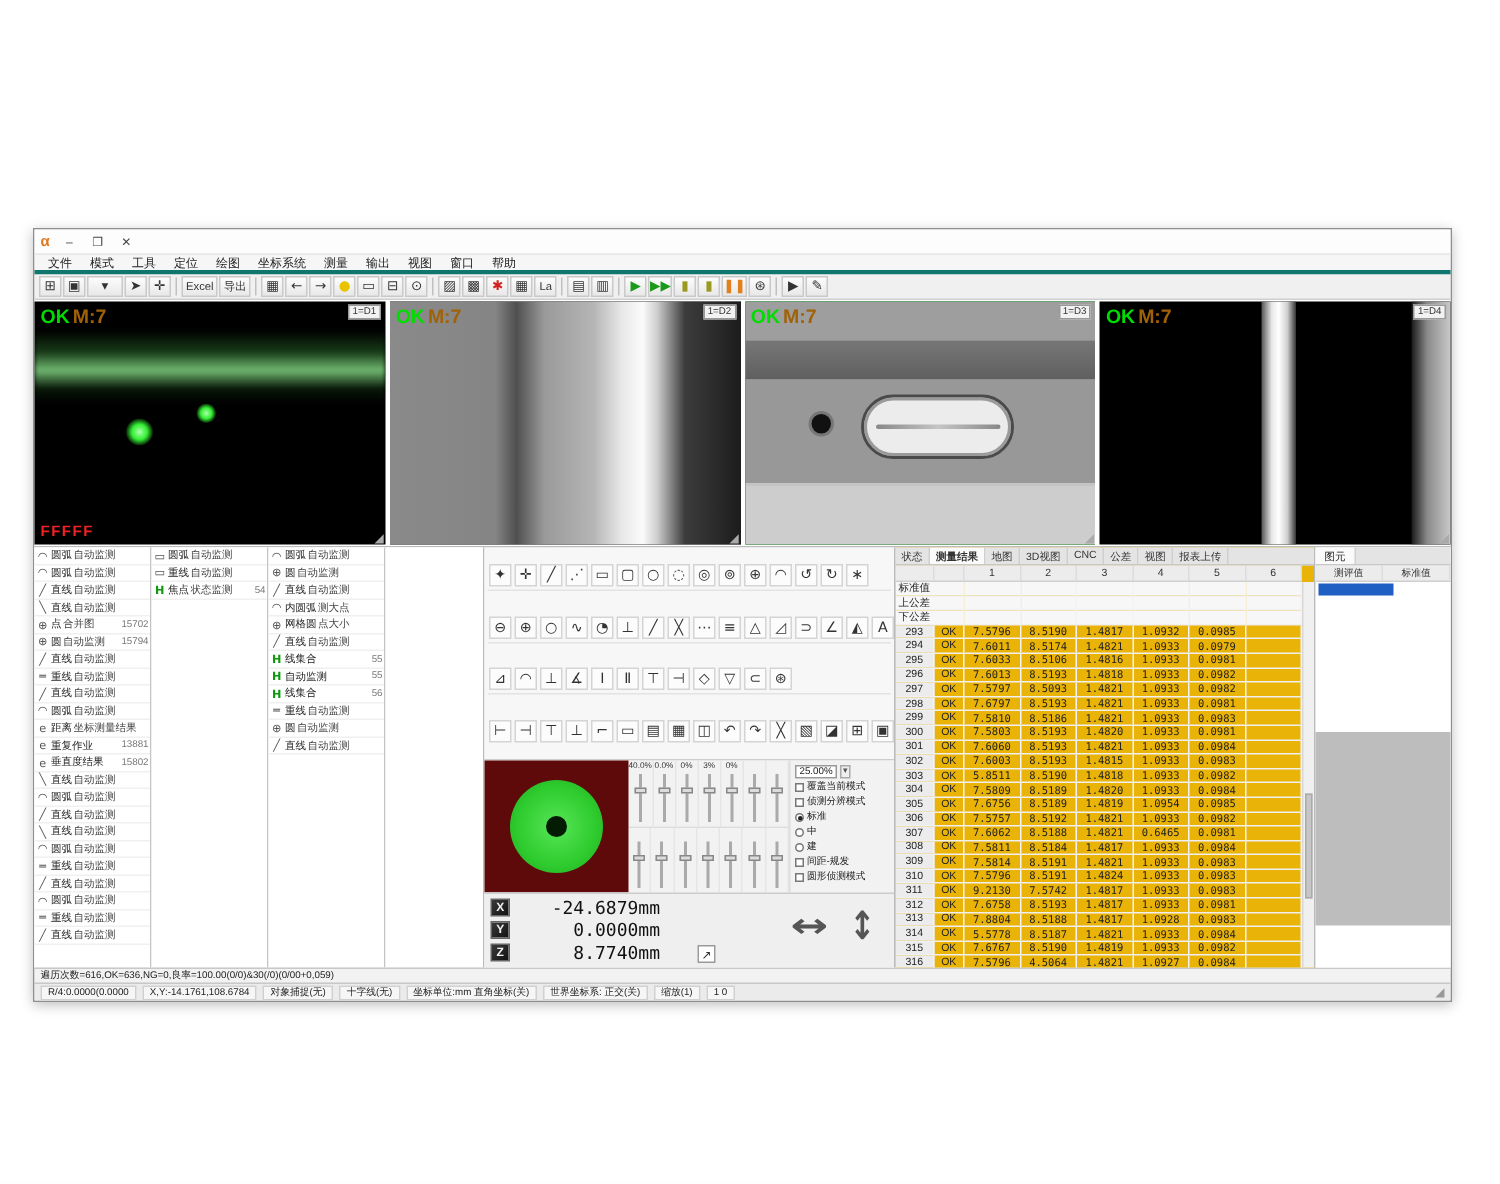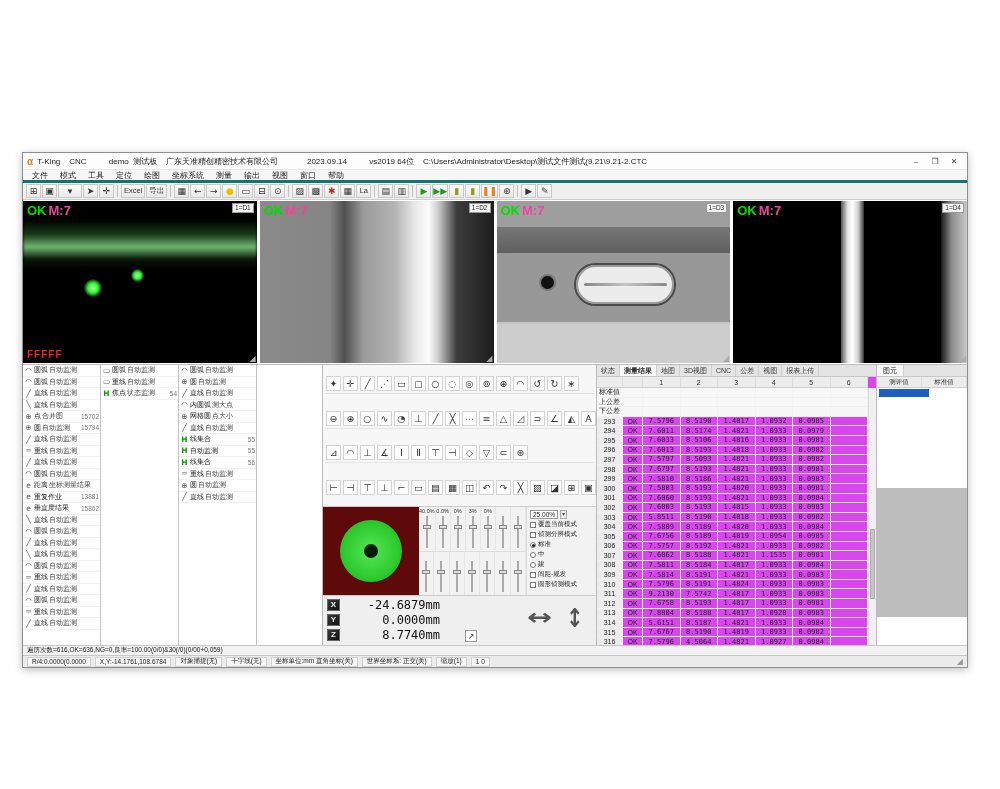--- a/index.html
+++ b/index.html
@@ -21,21 +21,21 @@
   .tb-text span{font-family:"Liberation Sans",sans-serif;font-size:7.5px;padding:0 2px;}
   .tb-wide{min-width:24px;}
   .tb-sep{width:1px;height:12px;background:#c0c0c0;margin:0 2px;}
 
   
   .cams{height:164px;display:flex;gap:3px;background:#fff;padding:1px 0;flex:0 0 auto;}
   .cam{position:relative;flex:1;background:#000;overflow:hidden;}
   .cam.selected{outline:2px solid #00b400;outline-offset:-2px;}
   .cam-img{position:absolute;inset:0;}
   .cam-status{position:absolute;top:2px;left:4px;font-weight:bold;font-size:13px;display:flex;gap:2px;}
-  .ok{color:#00dd00;}.mc{color:#ec4899;}
+  .ok{color:#00dd00;}.mc{color:#a16207;}
   .cam-tag{position:absolute;top:2px;right:3px;background:#f2f2f2;border:1px solid #999;font-size:6.5px;line-height:8px;padding:0 2px;color:#333;}
   .cam-extra{position:absolute;bottom:3px;left:4px;color:#ee2222;font-weight:bold;font-size:10px;letter-spacing:1px;}
   .cam-resize{position:absolute;bottom:0;right:1px;color:#aaa;font-size:8px;font-family:"DejaVu Sans",sans-serif;}
   .c1-band{position:absolute;left:0;right:0;top:12%;height:30%;background:linear-gradient(180deg,rgba(20,60,20,0) 0%,rgba(70,170,70,.35) 30%,rgba(140,230,140,.8) 55%,rgba(30,90,30,.25) 80%,rgba(0,0,0,0) 100%);filter:blur(1.5px);}
   .c1-dot{position:absolute;border-radius:50%;background:radial-gradient(circle,#aaffaa 0%,#33ee33 40%,rgba(0,80,0,0) 75%);}
   .d1{left:26%;top:48%;width:18px;height:18px;}
   .d2{left:46%;top:42%;width:13px;height:13px;}
   .c2bg{background:linear-gradient(90deg,#8a8a8a 0%,#858585 30%,#4f4f4f 36%,#9a9a9a 44%,#b5b5b5 58%,#e8e8e8 66%,#fbfbfb 72%,#cfcfcf 76%,#3c3c3c 84%,#1c1c1c 100%);}
   .c3bg{background:#b5b5b5;}
   .c3-top{position:absolute;top:0;left:0;right:0;height:16%;background:#9e9e9e;}
@@ -91,21 +91,21 @@
   .dro{height:50px;position:relative;background:#efefef;border-top:1px solid #ccc;padding:1px 4px;flex:0 0 auto;}
   .dro-row{display:flex;align-items:center;height:15px;gap:4px;}
   .axis-ico{width:13px;height:12px;background:linear-gradient(135deg,#3a3a3a,#111);color:#f0f0f0;font-size:8px;font-weight:bold;display:flex;align-items:center;justify-content:center;border:1px solid #666;flex:0 0 auto;}
   .axis-val{width:96px;text-align:right;font-family:"DejaVu Sans Mono",monospace;font-size:12px;color:#111;}
   .dro-arrows{position:absolute;right:10px;top:4px;display:flex;align-items:center;gap:12px;color:#555;}
   .h-arrow{font-size:30px;font-weight:bold;transform:scaleY(.75);font-family:"DejaVu Sans",sans-serif;}
   .v-arrow{font-size:26px;font-weight:bold;transform:scaleX(.8);font-family:"DejaVu Sans",sans-serif;}
   .dro-corner{position:absolute;left:142px;bottom:3px;width:12px;height:12px;border:1px solid #999;background:#fff;display:flex;align-items:center;justify-content:center;font-size:8px;color:#333;}
 
   
-  .table-area{flex:1;display:flex;flex-direction:column;min-width:0;background:#d946ef;position:relative;border-right:1px solid #bbb;}
+  .table-area{flex:1;display:flex;flex-direction:column;min-width:0;background:#eab308;position:relative;border-right:1px solid #bbb;}
   .tbl-tabs{height:12px;display:flex;background:#e4e4e4;border-bottom:1px solid #c8c8c8;flex:0 0 auto;overflow:hidden;}
   .tbl-tab{padding:0 4px;font-size:7px;display:flex;align-items:center;border-right:1px solid #cfcfcf;background:#e4e4e4;color:#333;white-space:nowrap;}
   .tbl-tab.active{background:#fafafa;font-weight:bold;}
   .tbl-head{height:11px;display:grid;grid-template-columns:26px 20px repeat(6,1fr);background:#ececec;border-bottom:1px solid #cfcfcf;flex:0 0 auto;margin-right:8px;}
   .tbl-head div{font-size:7px;display:flex;align-items:center;justify-content:center;border-right:1px solid #dcdcdc;color:#333;}
   .tbl-body{flex:1;overflow:hidden;margin-right:8px;}
   .tbl-row{display:grid;grid-template-columns:26px 20px repeat(6,1fr);height:9.6px;border-bottom:1px solid #f0f0f0;}
   .tbl-row div{font-size:7px;display:flex;align-items:center;justify-content:center;border-right:1px solid #f3f3f3;overflow:hidden;font-family:"DejaVu Sans Mono",monospace;color:#222;}
   .tbl-row .rnum{background:#ececec;font-family:"Liberation Sans",sans-serif;}
   .tbl-row .rstat{font-family:"Liberation Sans",sans-serif;}
@@ -130,21 +130,20 @@
   .grip{margin-left:auto;color:#999;font-size:8px;font-family:"DejaVu Sans",sans-serif;}
 </style>
 </head>
 <body>
 
 <div class="canvas">
   <div class="window">
 
     <div class="titlebar">
       <span class="app-icon">α</span>
-      <span class="title-text">T-King    CNC          demo  测试板    广东天准精创精密技术有限公司             2023.09.14          vs2019 64位    C:\Users\Administrator\Desktop\测试文件测试(9.21\9.21-2.CTC</span>
       <span class="win-controls">
         <span class="wc">–</span>
         <span class="wc">❐</span>
         <span class="wc">✕</span>
       </span>
     </div>
 
     <div class="menubar" id="menubar">
         <span class="menu-item">文件</span>
         <span class="menu-item">模式</span>
@@ -1082,21 +1081,21 @@
               <div class="rval">1.0933</div>
               <div class="rval">0.0982</div>
               <div class="rval"></div>
             </div>
             <div class="tbl-row">
               <div class="rnum">307</div>
               <div class="rstat">OK</div>
               <div class="rval">7.6062</div>
               <div class="rval">8.5188</div>
               <div class="rval">1.4821</div>
-              <div class="rval">1.1535</div>
+              <div class="rval">0.6465</div>
               <div class="rval">0.0981</div>
               <div class="rval"></div>
             </div>
             <div class="tbl-row">
               <div class="rnum">308</div>
               <div class="rstat">OK</div>
               <div class="rval">7.5811</div>
               <div class="rval">8.5184</div>
               <div class="rval">1.4817</div>
               <div class="rval">1.0933</div>
@@ -1149,21 +1148,21 @@
               <div class="rval">7.8804</div>
               <div class="rval">8.5188</div>
               <div class="rval">1.4817</div>
               <div class="rval">1.0928</div>
               <div class="rval">0.0983</div>
               <div class="rval"></div>
             </div>
             <div class="tbl-row">
               <div class="rnum">314</div>
               <div class="rstat">OK</div>
-              <div class="rval">5.6151</div>
+              <div class="rval">5.5778</div>
               <div class="rval">8.5187</div>
               <div class="rval">1.4821</div>
               <div class="rval">1.0933</div>
               <div class="rval">0.0984</div>
               <div class="rval"></div>
             </div>
             <div class="tbl-row">
               <div class="rnum">315</div>
               <div class="rstat">OK</div>
               <div class="rval">7.6767</div>

